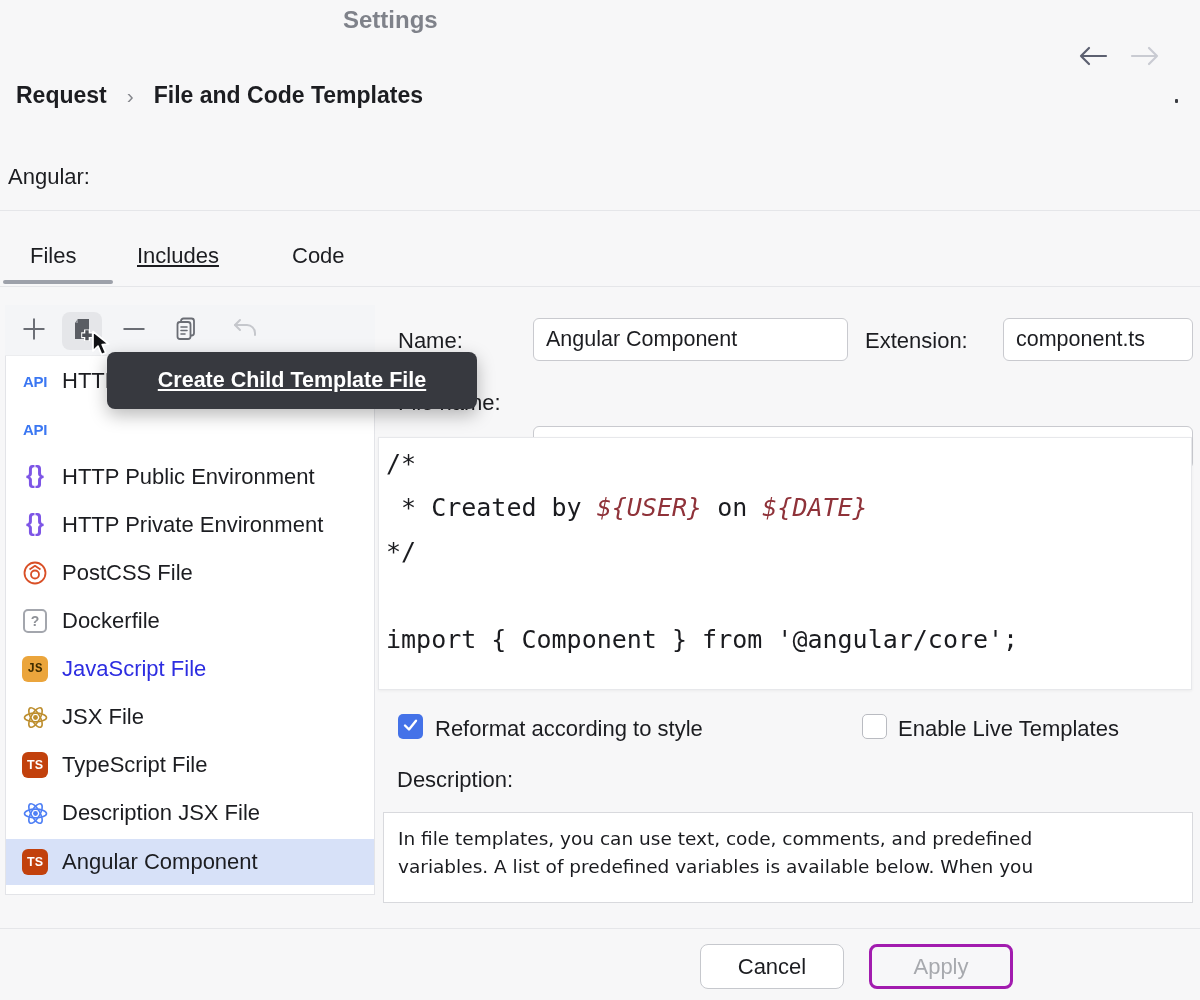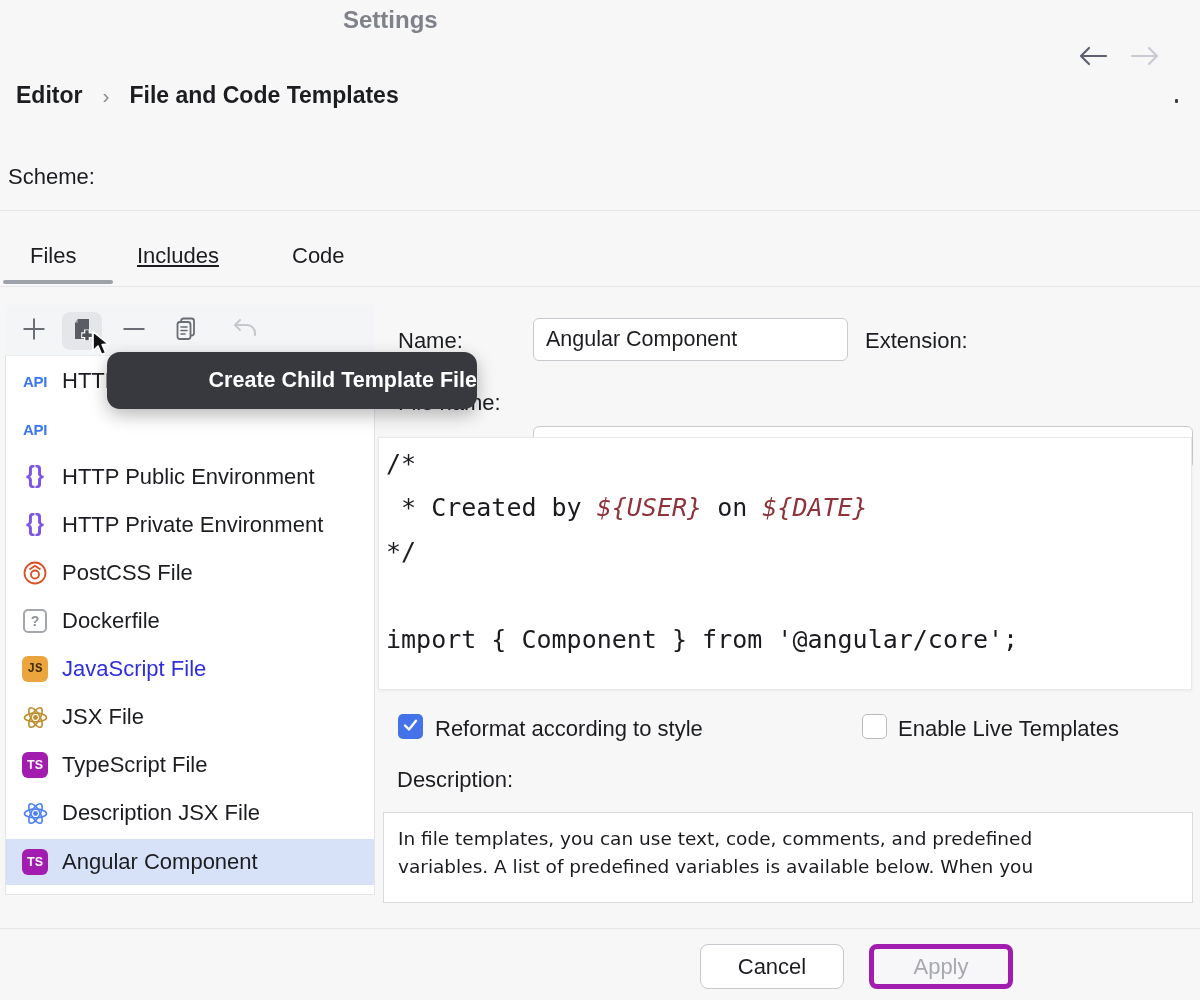--- a/index.html
+++ b/index.html
@@ -26,45 +26,45 @@
   .tbtn{top:312px;width:40px;height:38px;display:flex;align-items:center;justify-content:center;}
   .tbtn.hovered{background:#E5E6E9;border-radius:8px;}
   
   .row{left:6px;width:368px;height:48px;display:flex;align-items:center;padding-left:14px;box-sizing:border-box;font-size:22px;white-space:nowrap;overflow:hidden;background:#fff;}
   .row.sel{background:#D7E1F8;}
   .licon{width:30px;margin-right:12px;display:flex;align-items:center;justify-content:center;flex:none;}
   .api-txt{color:#3B77F2;font-weight:700;font-size:15px;letter-spacing:-0.3px;}
   .braces-txt{color:#7D55E6;font-weight:600;font-size:23px;line-height:1;padding-bottom:3px;}
   .badge{width:26px;height:26px;border-radius:6px;display:flex;align-items:center;justify-content:center;font-size:12.5px;font-weight:800;}
   .js-badge{background:#EBA53C;color:#3F2D00;font-family:Liberation Mono, monospace;}
-  .ts-badge{background:#a21caf;color:#fff;}
+  .ts-badge{background:#c2410c;color:#fff;}
   .unknown-badge{width:24px;height:24px;border:2px solid #A3A6AD;border-radius:5px;color:#8E9197;font-size:14px;font-weight:700;display:flex;align-items:center;justify-content:center;box-sizing:border-box;}
   .rlabel.blue{color:#2D2DE1;}
   
-  .tooltip{left:107px;top:352px;width:370px;height:57px;background:#37393F;border-radius:13px;color:#fff;font-size:21.5px;font-weight:600;display:flex;align-items:center;justify-content:flex-end;z-index:60;box-shadow:0 6px 18px rgba(0,0,0,0.28);}
+  .tooltip{left:107px;top:352px;width:370px;height:57px;background:#37393F;border-radius:8px;color:#fff;font-size:21.5px;font-weight:600;display:flex;align-items:center;justify-content:center;z-index:60;box-shadow:0 6px 18px rgba(0,0,0,0.28);text-decoration:underline;}
   .cursor{left:90px;top:330px;z-index:70;}
   
   .flabel{font-size:22px;}
   .tfield{background:#fff;border:1.5px solid #C9CACF;border-radius:6px;box-sizing:border-box;display:flex;align-items:center;padding:0 12px;font-size:21.5px;white-space:nowrap;overflow:hidden;}
   .mono{font-family:"DejaVu Sans Mono",monospace;margin-top:46px;}
   
   .editor{left:378px;top:437px;width:814px;height:253px;background:#fff;border:1px solid #E7E8EB;box-sizing:border-box;padding:4px 0 0 7px;overflow:hidden;box-shadow:0 1px 3px rgba(0,0,0,0.05);}
   .cline{height:44px;line-height:44px;font-family:"DejaVu Sans Mono",monospace;font-size:25px;color:#1A1B1F;white-space:pre;}
   .tvar{color:#8F3239;font-style:italic;}
   
   .cbox{width:25px;height:25px;border-radius:5px;box-sizing:border-box;display:flex;align-items:center;justify-content:center;}
   .cbox.on{background:#4472E8;}
   .cbox.off{background:#fff;border:1.5px solid #B9BBC1;}
   
   .descbox{left:383px;top:812px;width:810px;height:91px;background:#fff;border:1.5px solid #D8D9DD;box-sizing:border-box;padding:12px 14px;overflow:hidden;}
   .descline{font-family:"DejaVu Sans",sans-serif;font-size:18.5px;line-height:28px;color:#1A1B1F;white-space:nowrap;}
   
   .btn{top:944px;height:45px;border-radius:8px;font-size:22px;display:flex;align-items:center;justify-content:center;box-sizing:border-box;}
   .btn-cancel{left:700px;width:144px;background:#fff;border:1px solid #C6C8CD;}
-  .btn-apply{left:869px;width:144px;background:#F7F7F9;border:5px solid #a21caf;color:#A7A9AE;}
+  .btn-apply{left:869px;width:144px;background:#F7F7F9;border:3px solid #a21caf;color:#A7A9AE;}
   .btn-ok{left:1037px;width:145px;background:#4472E8;color:#fff;}
 </style>
 </head>
 <body>
 
 <div id="stage">
 
   <div class="abs win-title">Settings</div>
 
   <div class="abs navarrow" style="left:1076px;">
@@ -77,26 +77,26 @@
   <div class="abs navarrow" style="left:1128px;">
     <span>
       <svg width="32" height="24" viewBox="0 0 32 24" fill="none">
           <path d="M20 4 L28 12 L20 20 M28 12 H3" stroke="#C9CBD2" stroke-width="2.2" stroke-linecap="round" stroke-linejoin="round"></path>
         </svg>
     </span>
   </div>
   <div class="abs artifact-dot"></div>
 
   <div class="abs crumbs">
-    <span>Editor</span>
+    <span>Request</span>
     <span class="crumb-sep">›</span>
     <span>File and Code Templates</span>
   </div>
 
-  <div class="abs scheme-label">Scheme:</div>
+  <div class="abs scheme-label">Angular:</div>
   <div class="abs divider" style="top:210px;"></div>
 
   <div class="abs tab" style="left:30px;">Files</div>
   <div class="abs tab" style="left:137px;text-decoration:underline;">Includes</div>
   <div class="abs tab" style="left:292px;">Code</div>
   <div class="abs tab-underline"></div>
   <div class="abs divider" style="top:286px;"></div>
 
   <div class="abs panel"></div>
   <div class="abs ltoolbar"></div>
@@ -213,20 +213,23 @@
         <span class="badge ts-badge">TS</span>
       </span>
     <span class="rlabel">Angular Component</span>
   </div>
 
   <div class="abs flabel" style="left:398px;top:328px;">Name:</div>
   <div class="abs tfield" style="left:533px;top:318px;width:315px;height:43px;">
     <span>Angular Component</span>
   </div>
   <div class="abs flabel" style="left:865px;top:328px;">Extension:</div>
+  <div class="abs tfield" style="left:1003px;top:318px;width:190px;height:43px;">
+    <span>component.ts</span>
+  </div>
 
   <div class="abs flabel" style="left:398px;top:390px;">File name:</div>
   <div class="abs tfield mono" style="left:533px;top:380px;width:660px;height:43px;font-size:23px;font-weight:600;">
     <span>$NAME/$NAME</span>
   </div>
 
   <div class="abs tooltip">
     <span>Create Child Template File</span>
   </div>
   <div class="abs cursor">

